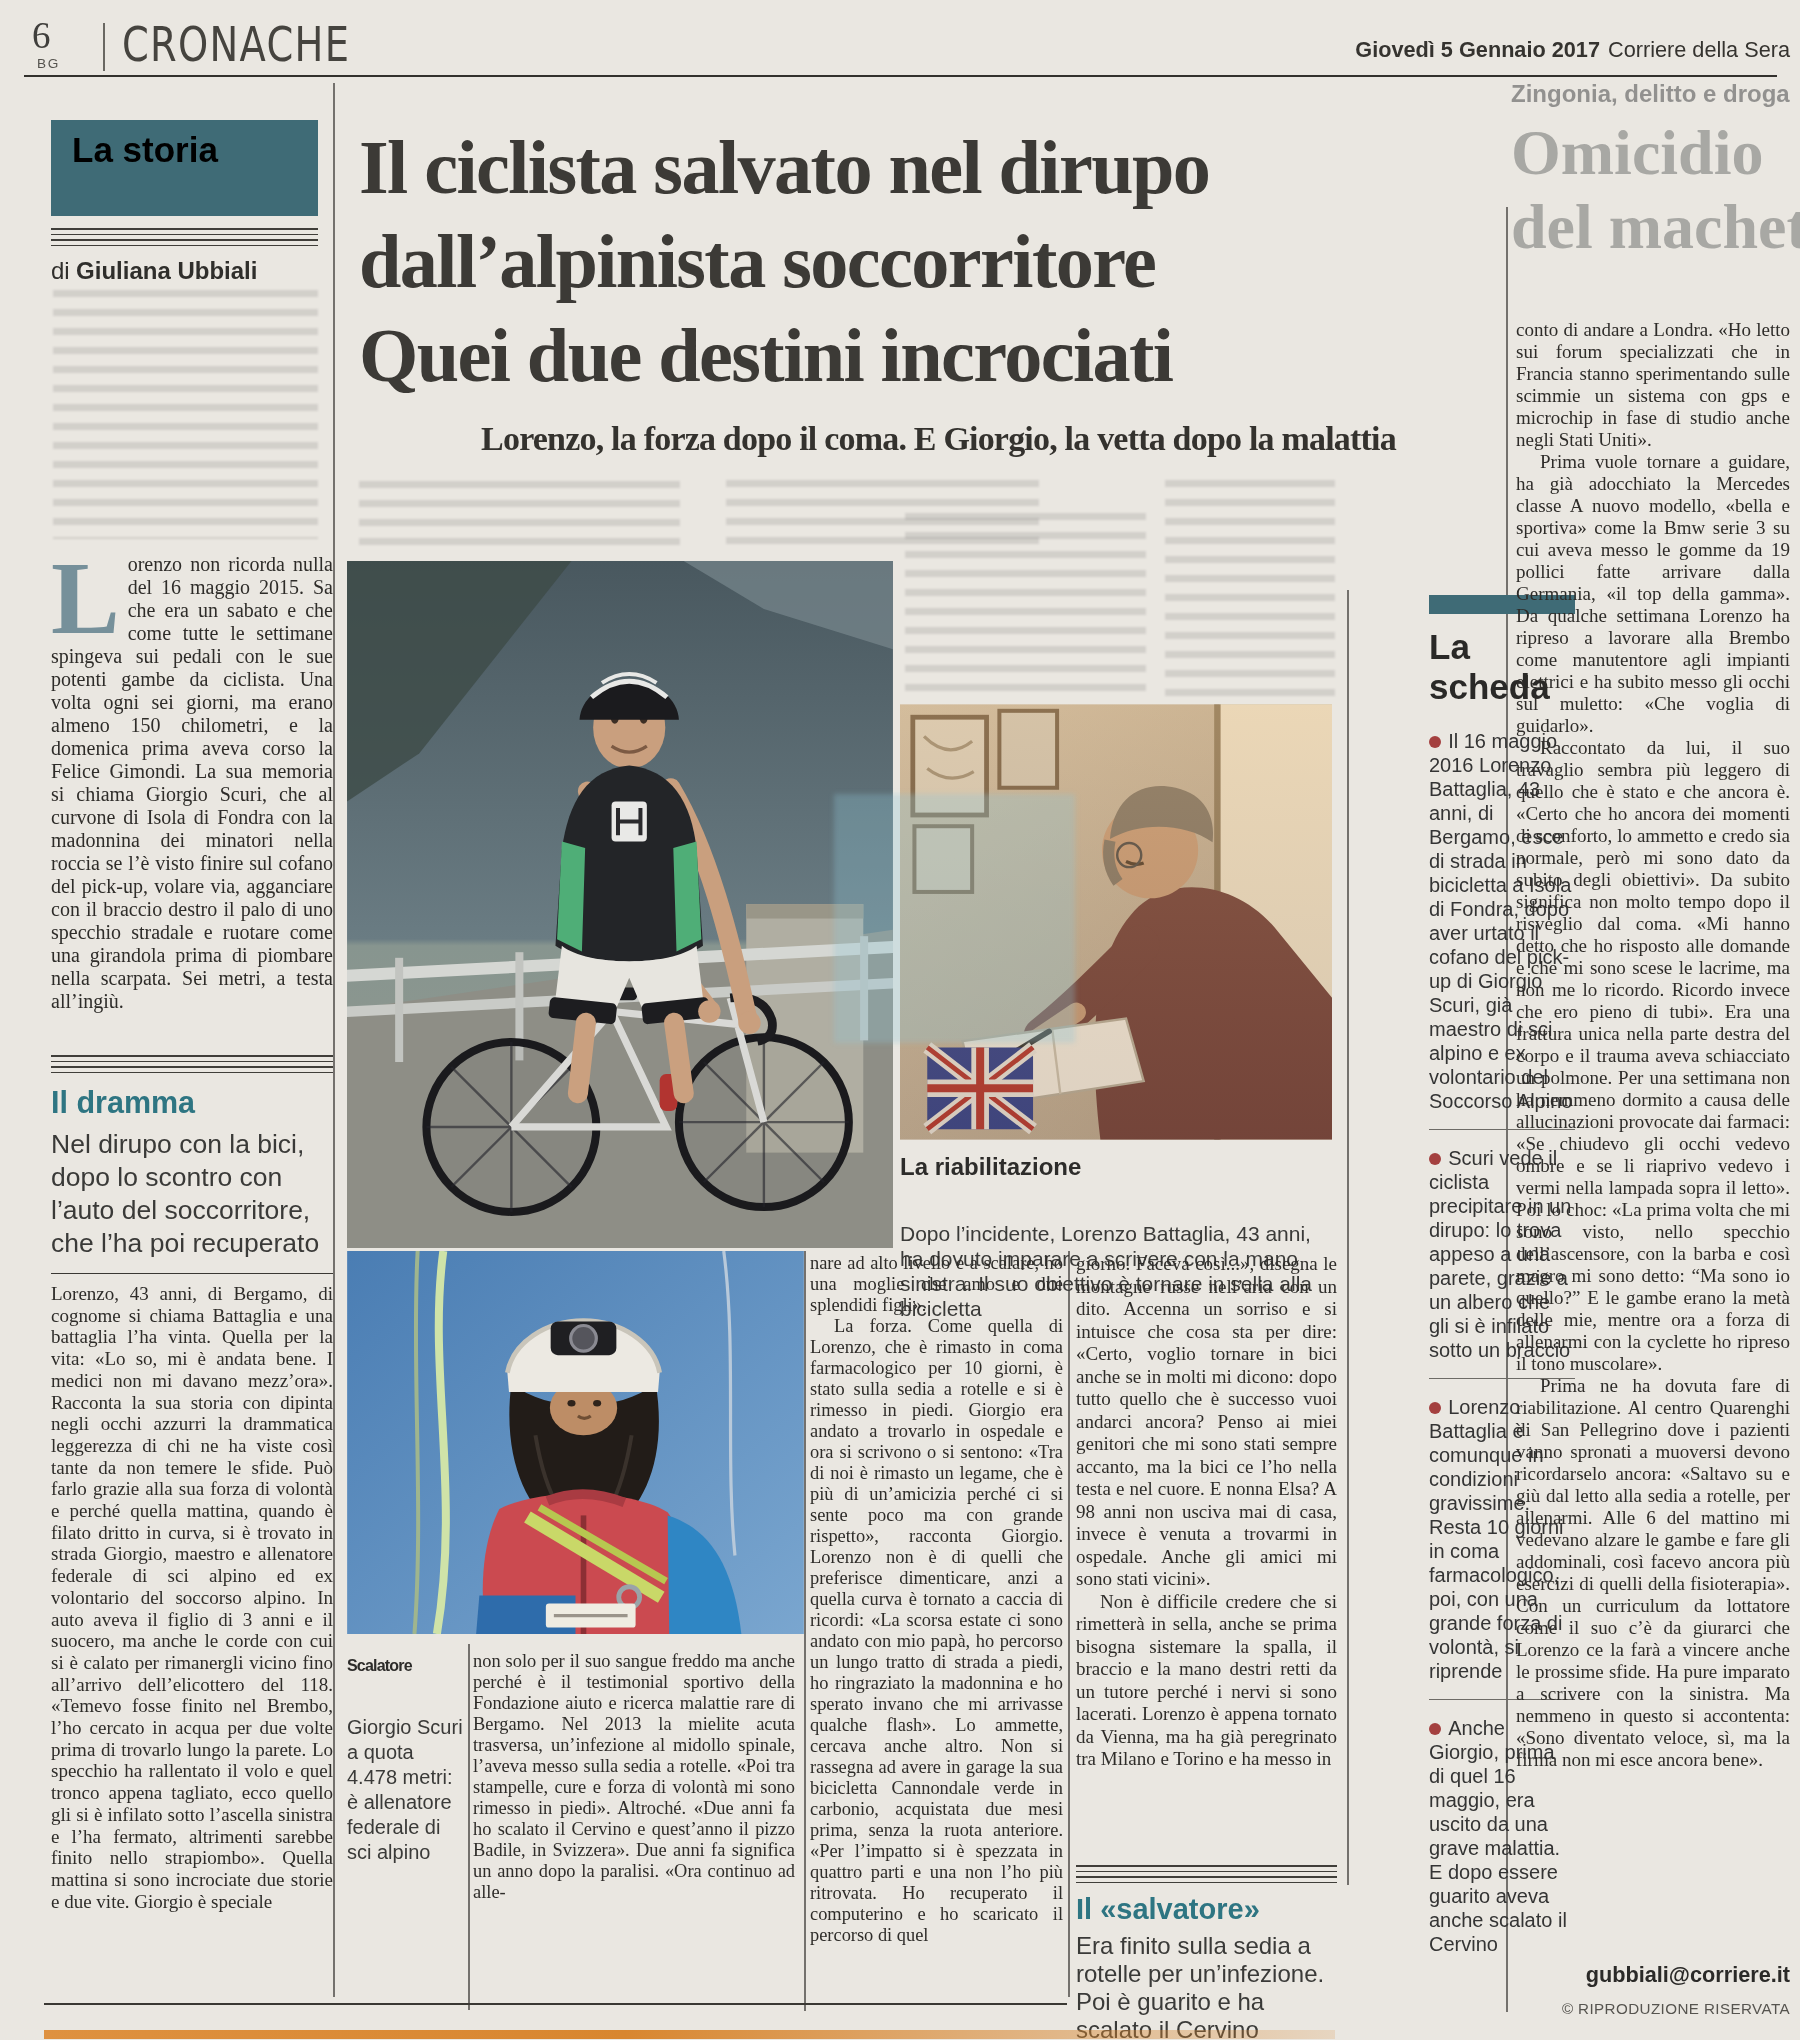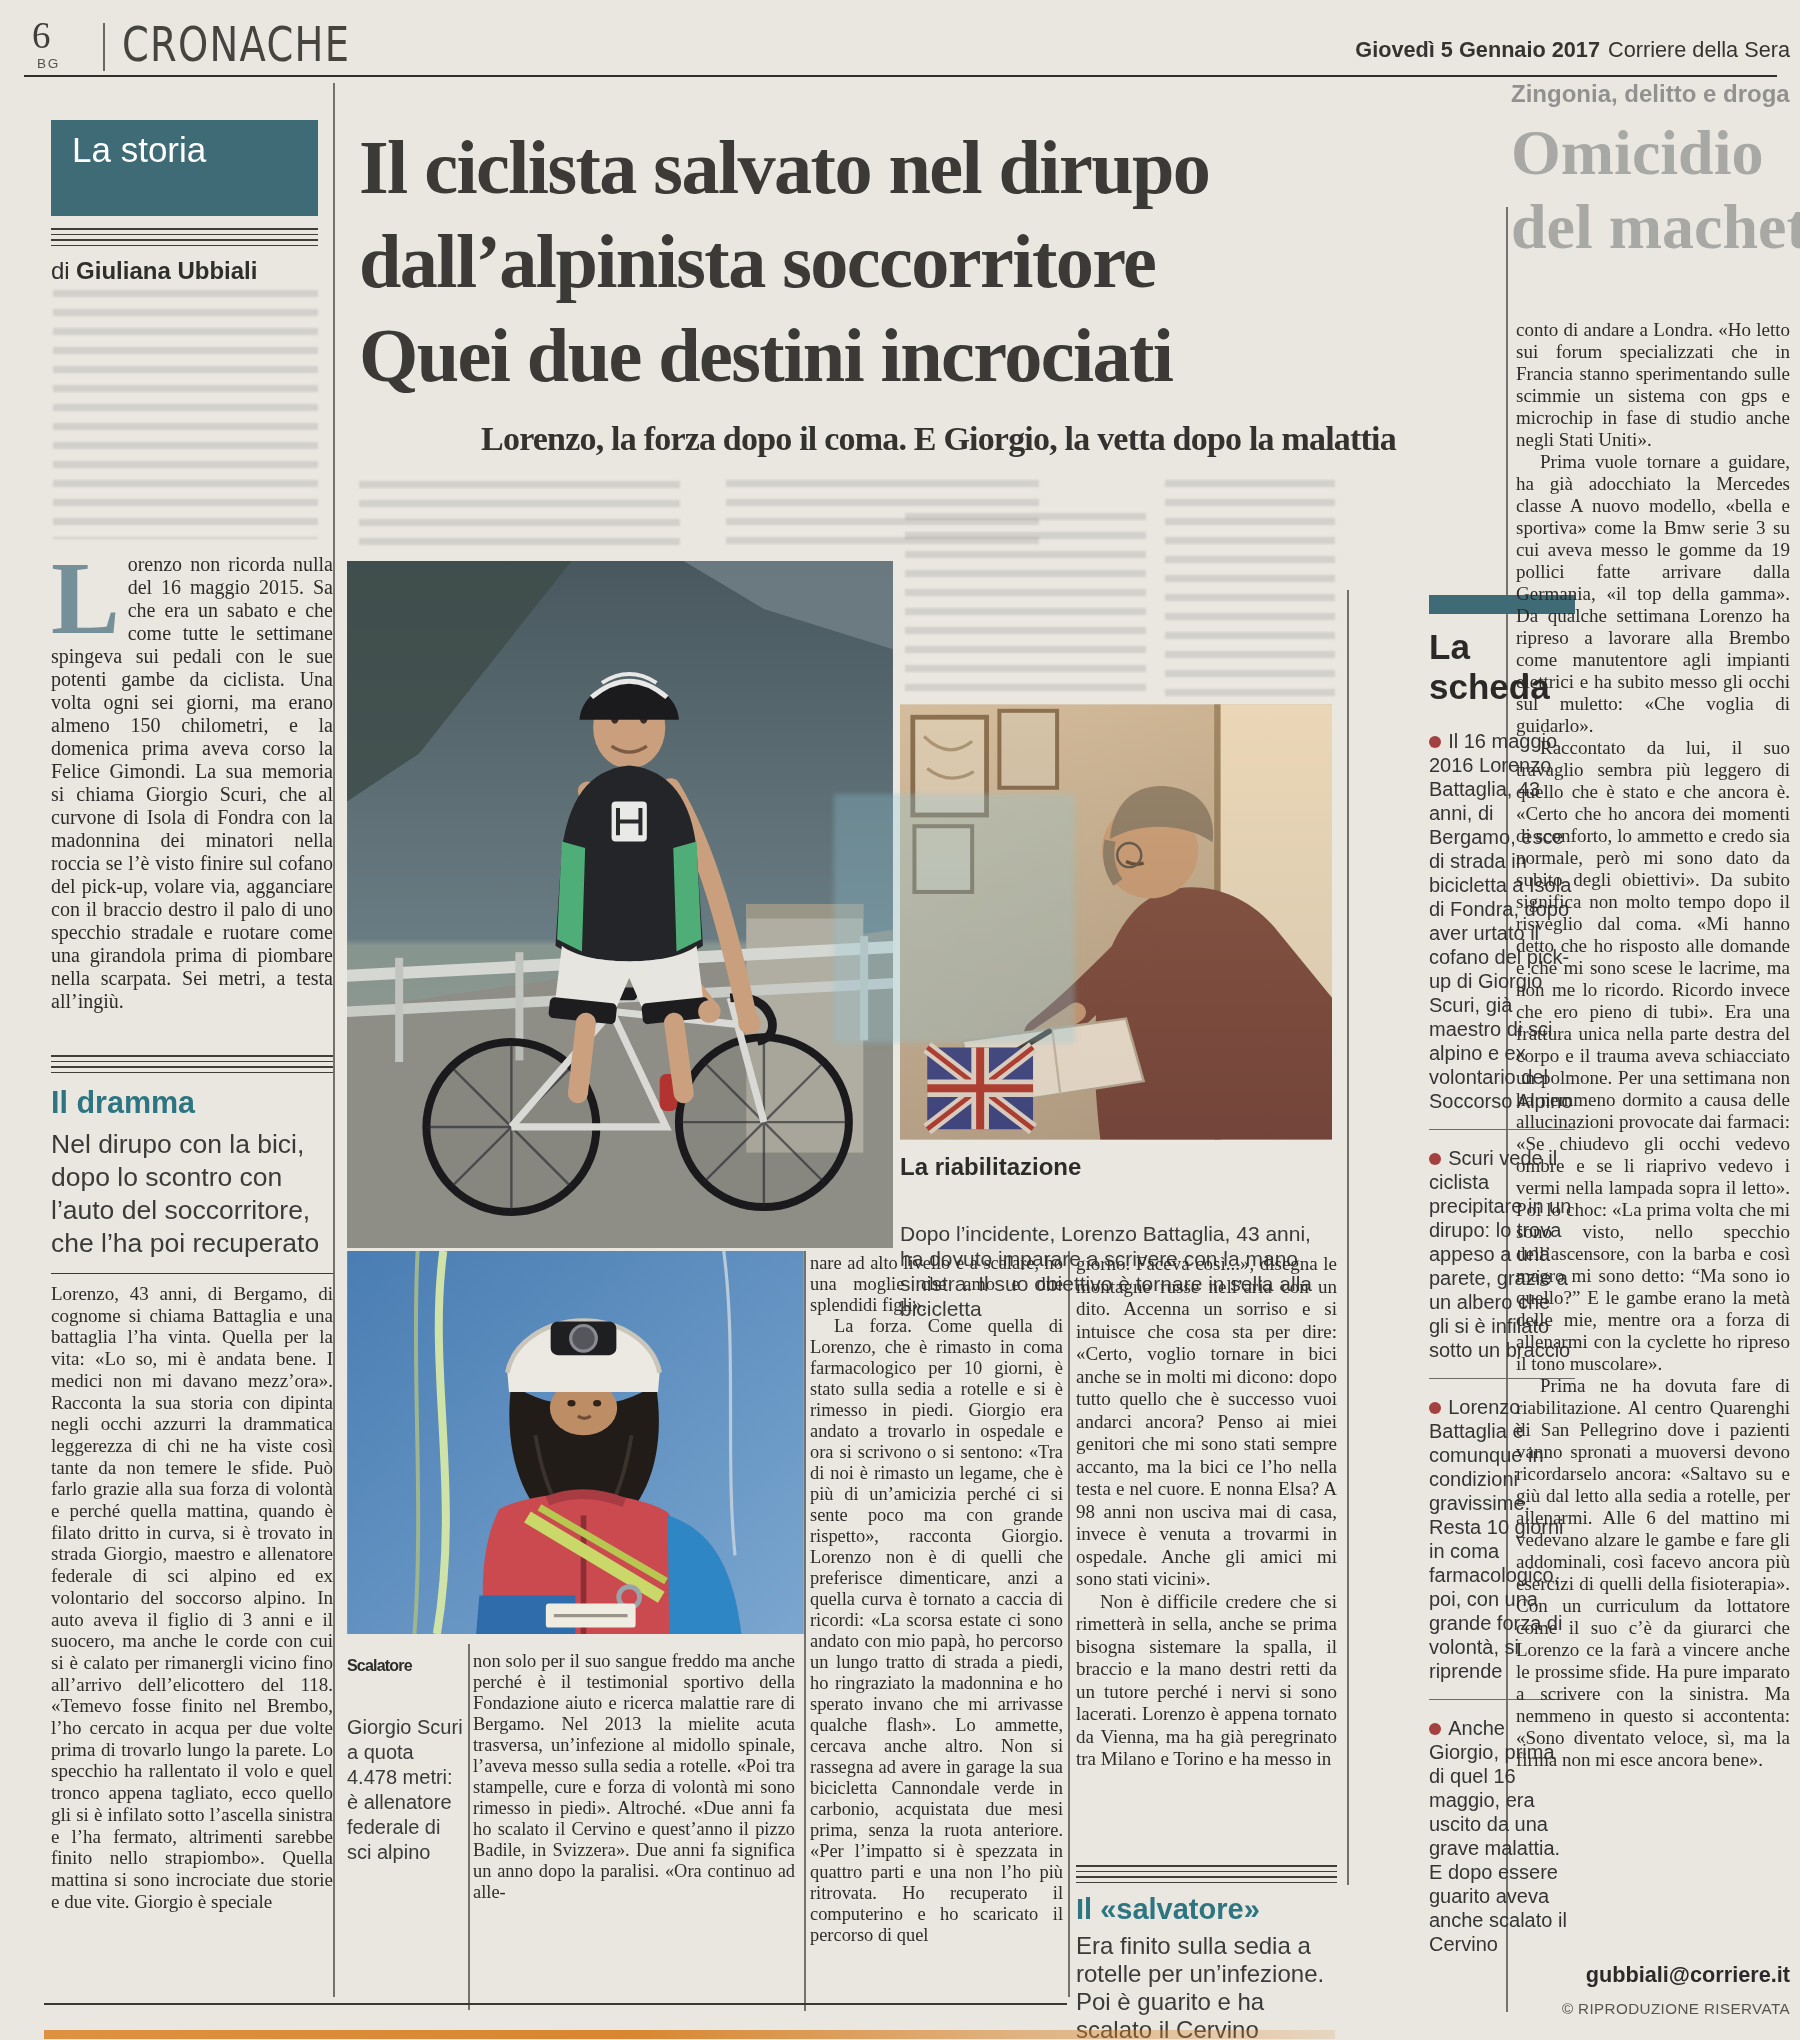--- a/index.html
+++ b/index.html
@@ -15,21 +15,21 @@
   .dateline{left:1235px;top:37px;width:555px;text-align:right;font-family:"Liberation Sans",sans-serif;
             font-size:21.7px;color:#35332f;}
   .dateline b{margin-right:8px;}
   .hdr-rule{left:24px;top:75px;width:1753px;height:1.6px;background:#33312d;}
   
   .vrule{width:1.6px;background:#4c4a45;opacity:.75;}
   .multirule{background:repeating-linear-gradient(180deg,#403e39 0 1.6px,transparent 1.6px 5.6px);}
   
   .kicker-box{left:51px;top:120px;width:267px;height:96px;background:#3f6b76;}
   .kicker-box span{display:block;padding:9.6px 0 0 21px;font-family:"Liberation Sans",sans-serif;
-                   font-weight:normal;font-size:35px;color:#ffffff;}
+                   font-weight:bold;font-size:35px;color:#000000;}
   .kicker-rules{left:51px;top:228px;width:267px;height:18.4px;}
   .byline{left:51px;top:257px;font-family:"Liberation Sans",sans-serif;font-size:24px;color:#2f2e2b;}
   .byline b{margin-left:6.4px;}
   
   .headline{left:359px;top:120px;width:1159px;font-weight:bold;font-size:77px;line-height:94px;
             color:#3c3a36;letter-spacing:-1.6px;transform:scaleX(.99);transform-origin:left top;}
   .subhead{left:359px;top:420px;width:1159px;font-weight:bold;font-size:34px;color:#34322e;letter-spacing:-0.8px;text-align:center;}
   
   .ghost{background:repeating-linear-gradient(180deg,rgba(90,90,90,.16) 0 7.2px,transparent 7.2px 19px);filter:blur(0.8px);}
   .ghost-cyan{background:rgba(141,199,214,.30);filter:blur(2.4px);}

